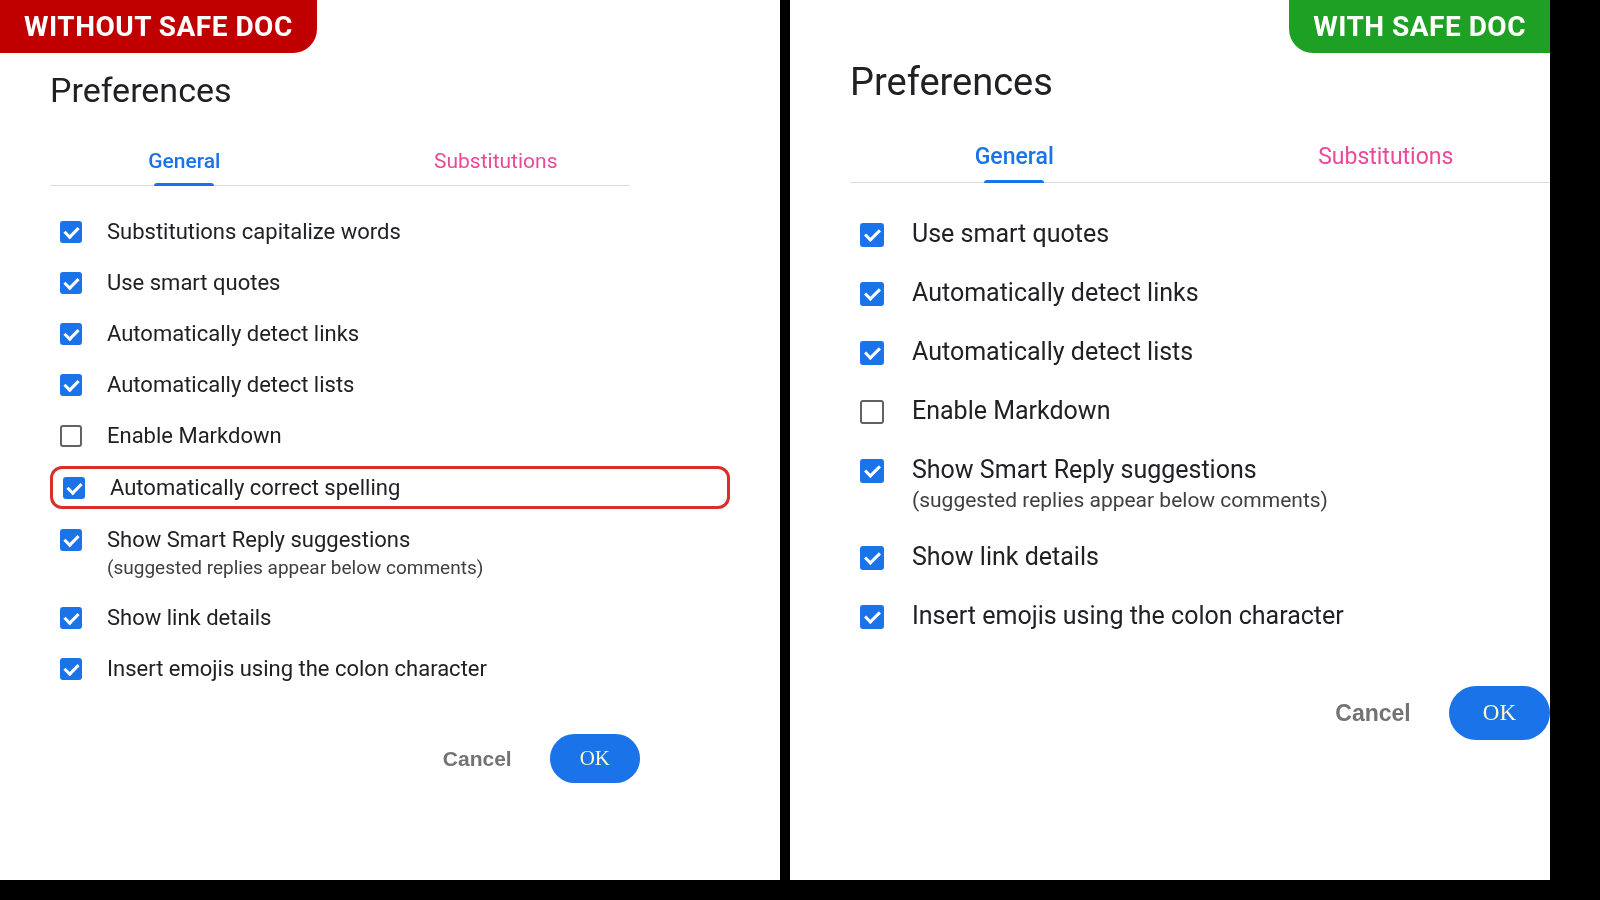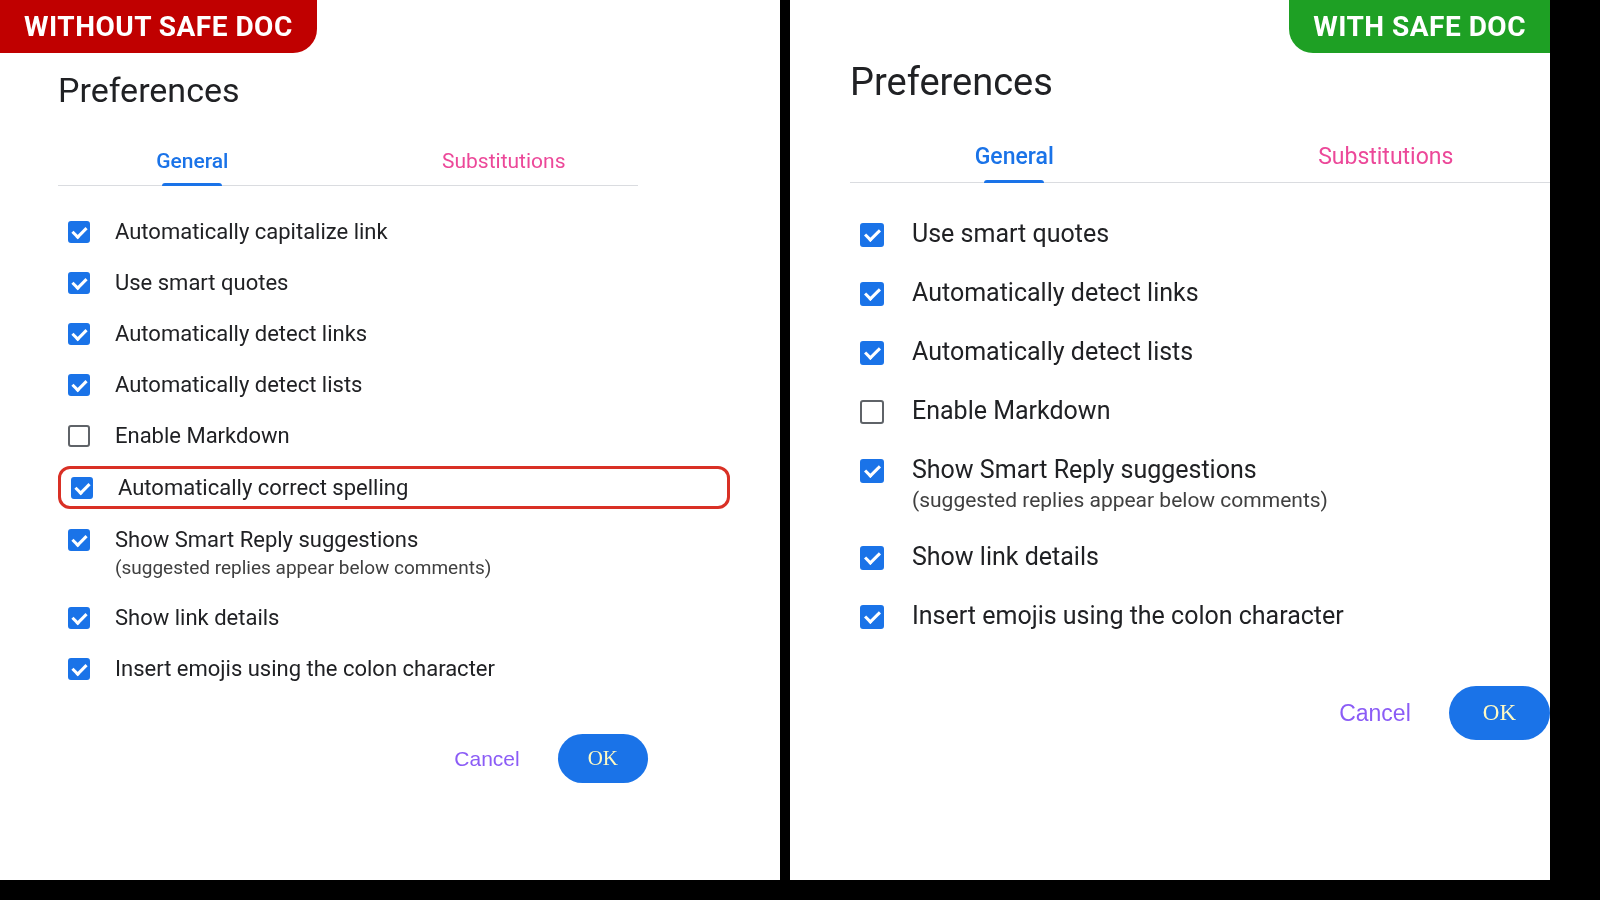--- a/index.html
+++ b/index.html
@@ -17,21 +17,20 @@
     }
     .panel {
       background: #fff;
       height: 100%;
       position: relative;
       padding: 0;
     }
     .panel-left {
       width: 790px;
       border-right: 10px solid #000;
-      padding-left: 8px;
     }
     .panel-right {
       width: 760px;
       margin-left: 0;
     }
     .badge {
       position: absolute;
       top: 0;
       color: #fff;
       font-weight: 700;
@@ -186,23 +185,23 @@
       gap: 24px;
       align-items: center;
       margin-top: 45px;
       width: 590px;
     }
     .panel-right .buttons {
       width: 700px;
       margin-top: 50px;
     }
     .btn-cancel {
-      color: #8b5cf6;
+      color: #737373;
       font-size: 21px;
-      font-weight: 400;
+      font-weight: 700;
       cursor: pointer;
       background: none;
       border: none;
       padding: 10px 14px;
     }
     .panel-right .btn-cancel {
       font-size: 23px;
     }
     .btn-ok {
       background: #1a73e8;
@@ -237,21 +236,21 @@
   <div class="dialog">
     <h1 class="dialog-title">Preferences</h1>
     <div class="tabs">
       <div class="tab active">General</div>
       <div class="tab">Substitutions</div>
     </div>
     <div class="options" id="left-options">
         <div class="option-row">
           <div class="checkbox checked"></div>
           <div class="option-text">
-            <div class="option-label">Automatically capitalize link</div>
+            <div class="option-label">Substitutions capitalize words</div>
           </div>
         </div>
         <div class="option-row">
           <div class="checkbox checked"></div>
           <div class="option-text">
             <div class="option-label">Use smart quotes</div>
           </div>
         </div>
         <div class="option-row">
           <div class="checkbox checked"></div>

